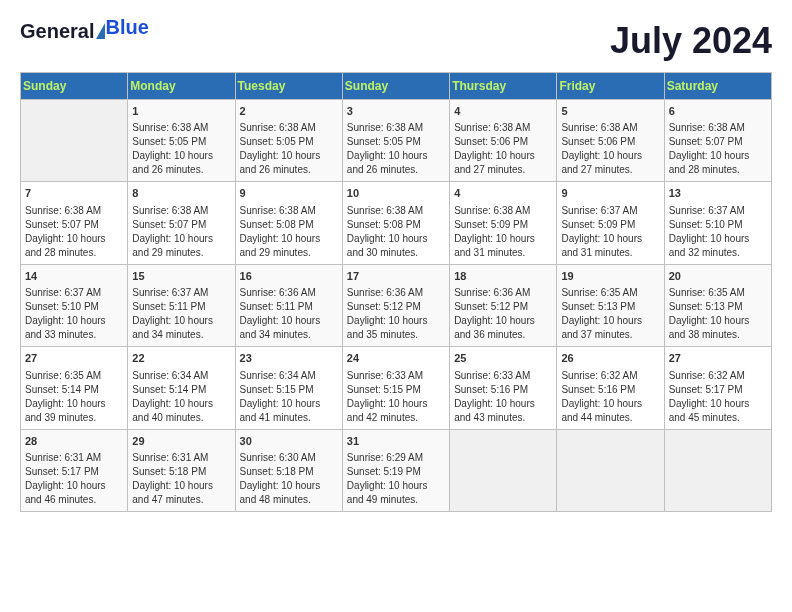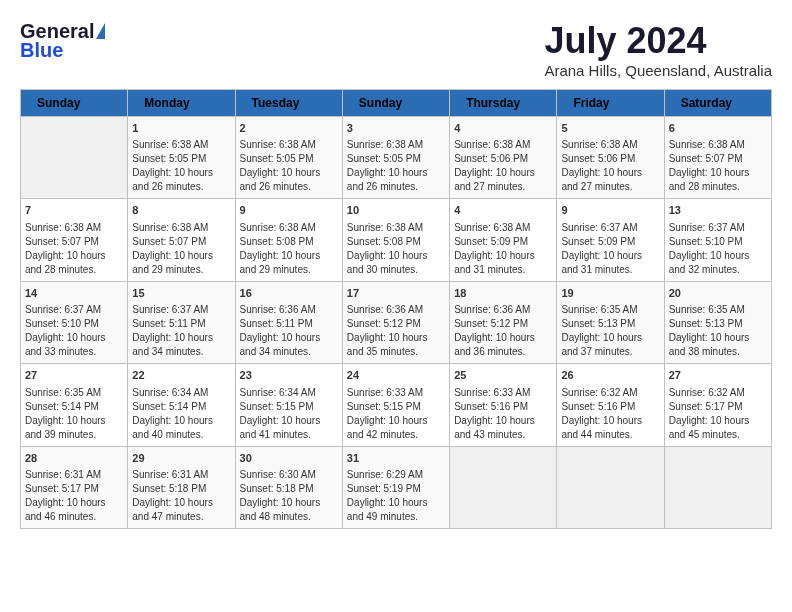--- a/index.html
+++ b/index.html
@@ -11,21 +11,21 @@
       padding: 20px;
     }
     .header {
       display: flex;
       justify-content: space-between;
       align-items: flex-start;
       margin-bottom: 10px;
     }
     .logo {
       display: flex;
-      flex-direction: column;
+      flex-direction: row;
       align-items: flex-start;
       text-align: center;
     }
     .title-block {
     }
     .month-year {
       font-size: 36px;
       font-weight: bold;
       color: #1a1a2e;
     }
@@ -33,22 +33,22 @@
       font-size: 15px;
       color: #333;
     }
     table {
       width: 100%;
       border-collapse: collapse;
       font-size: 10.5px;
     }
     thead tr th {
       background-color: #2a6db5;
-      color: #000000;
-      padding: 6px 16px;
+      color: #bef264;
+      padding: 6px 2px;
       text-align: left;
       font-size: 12px;
       font-weight: bold;
       border: 1px solid #c0c0c0;
     }
     tbody tr td {
       vertical-align: top;
       padding: 4px 4px;
       border: 1px solid #c0c0c0;
       width: 14.28%;
@@ -82,21 +82,20 @@
 <div class="header">
   <div class="logo">
     <div style="display:flex;align-items:center;">
       <span style="font-size:20px;font-weight:bold;color:#1a1a2e;">General</span>
       <span style="display:inline-block;width:0;height:0;border-left:9px solid transparent;border-bottom:16px solid #2a6db5;margin-left:2px;margin-bottom:2px;"></span>
     </div>
     <span style="font-size:20px;font-weight:bold;color:#1d4ed8;margin-top:-4px;">Blue</span>
   </div>
   <div class="title-block">
     <div class="month-year">July 2024</div>
-    <div class="location">Arana Hills, Queensland, Australia</div>
   </div>
 </div>
 
 <table>
   <thead>
     <tr>
     <th>Sunday</th>
         <th>Monday</th>
         <th>Tuesday</th>
         <th>Sunday</th>

